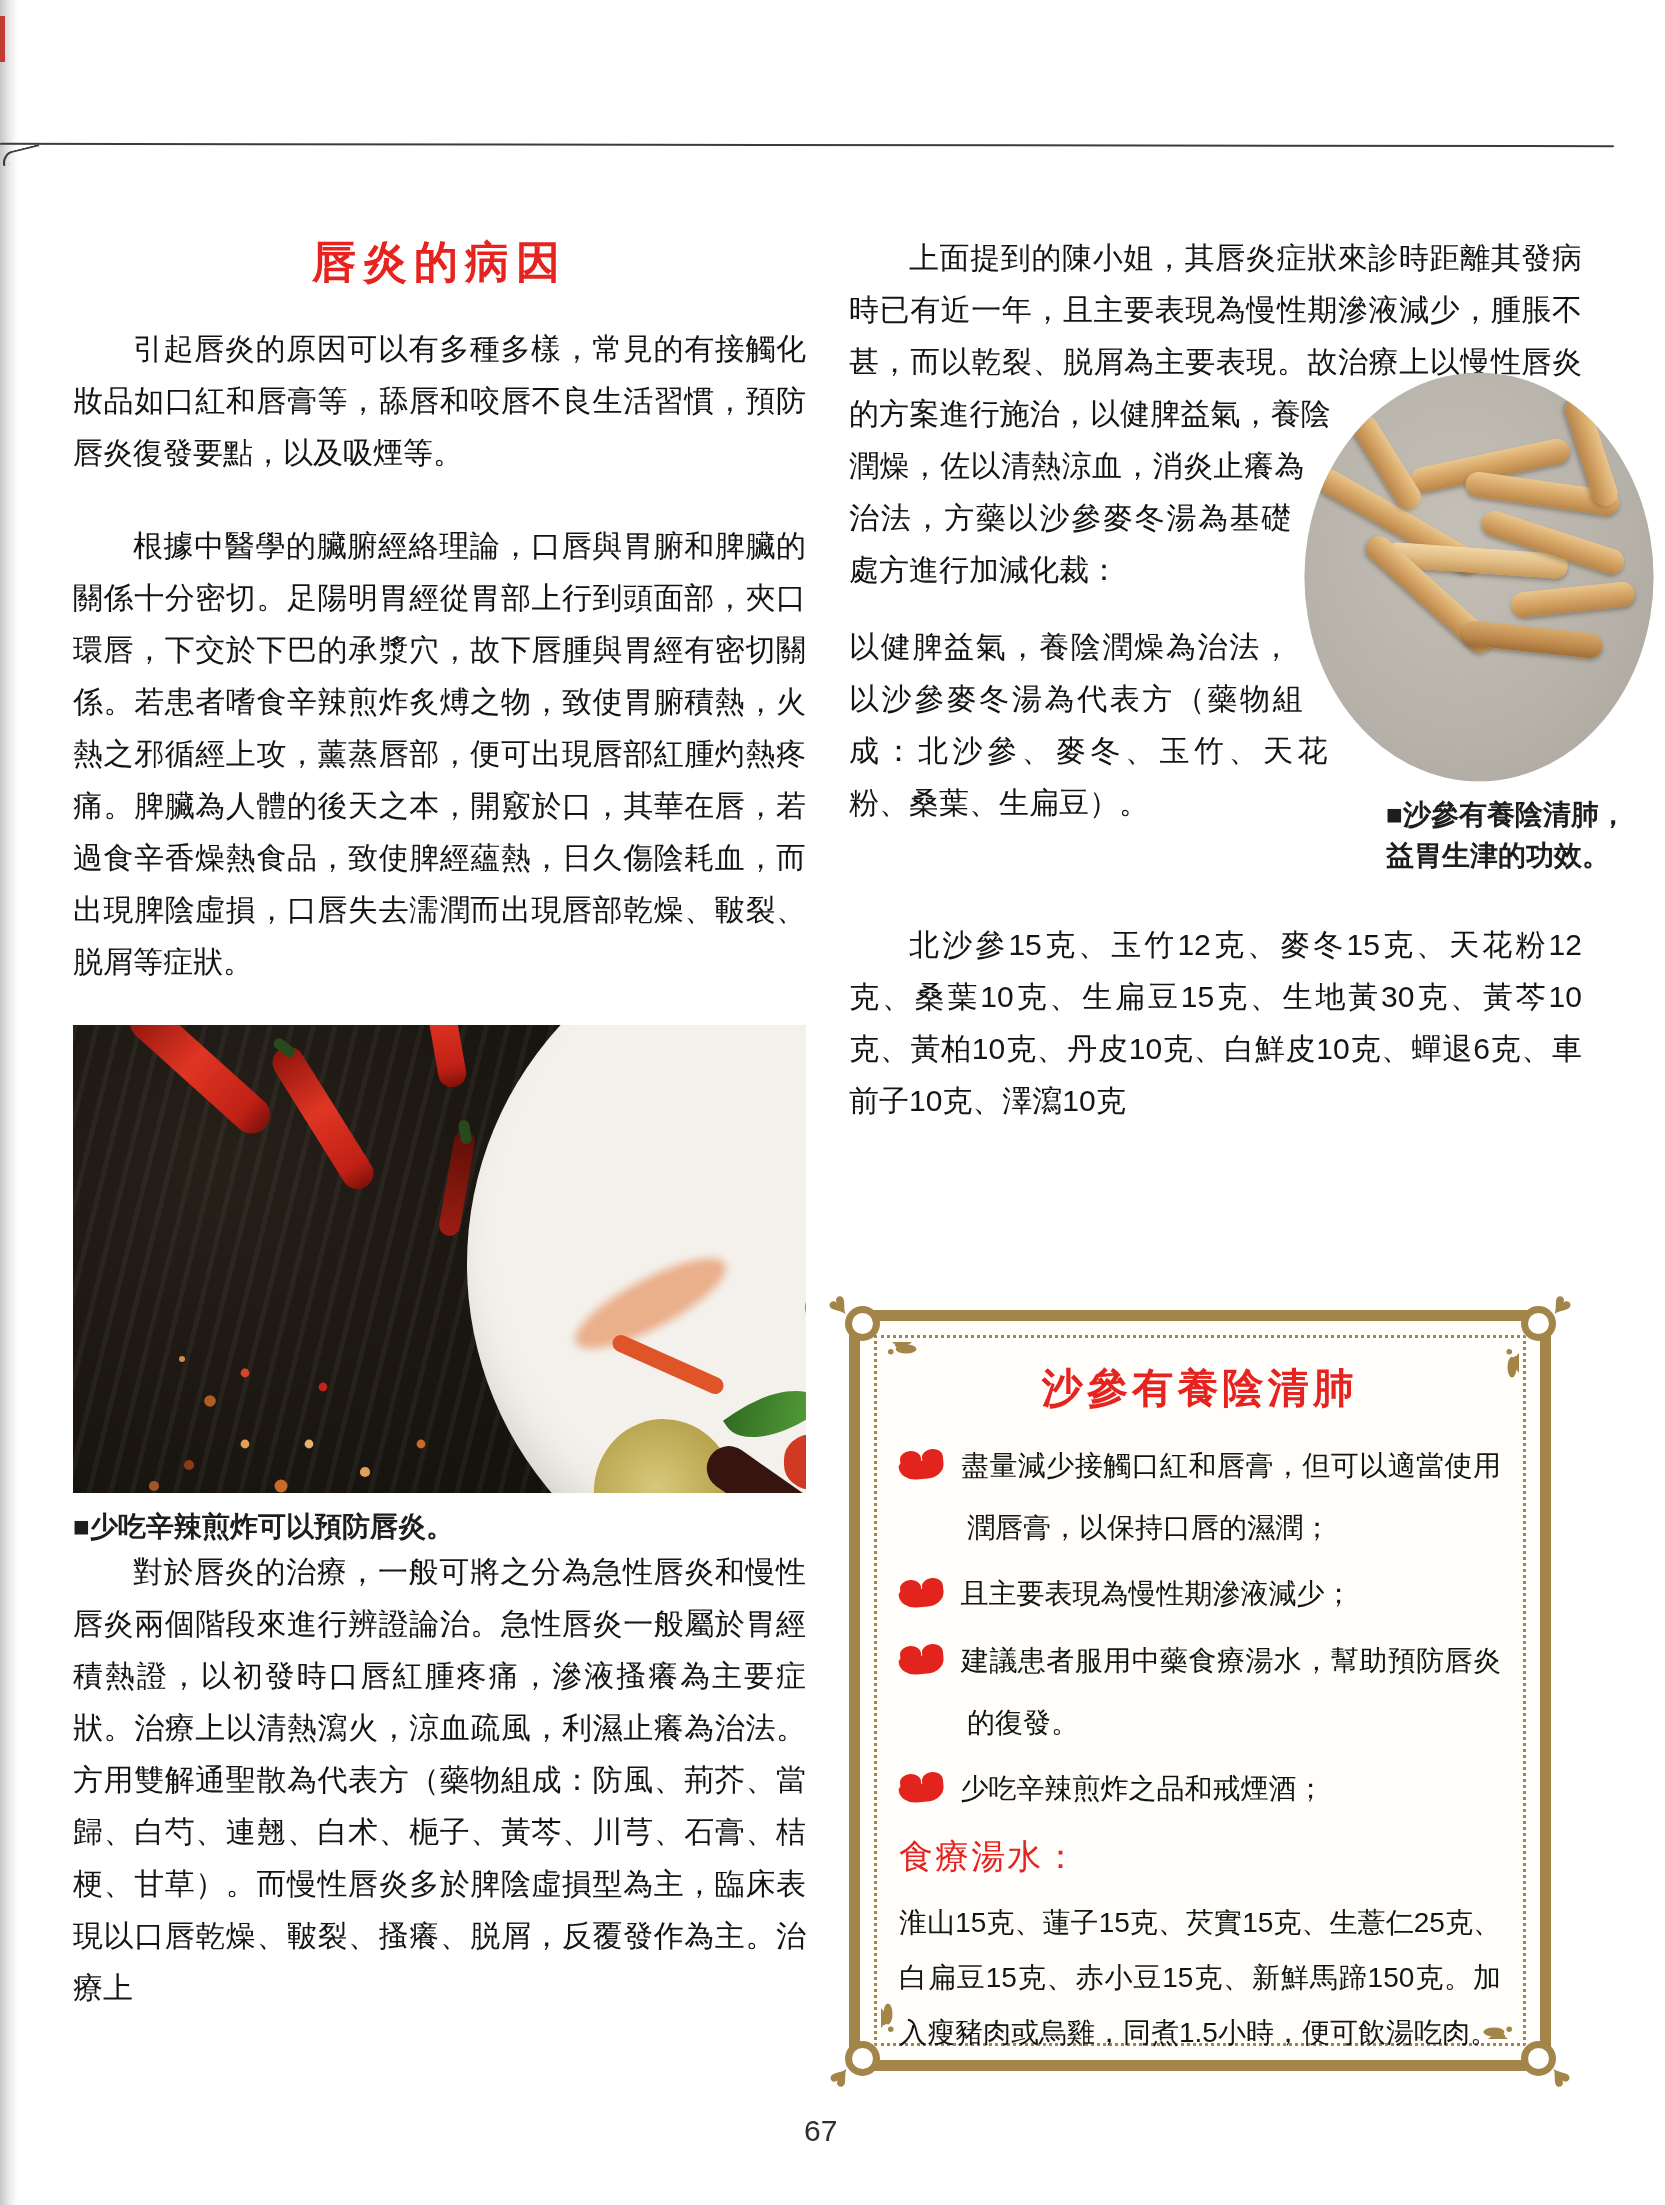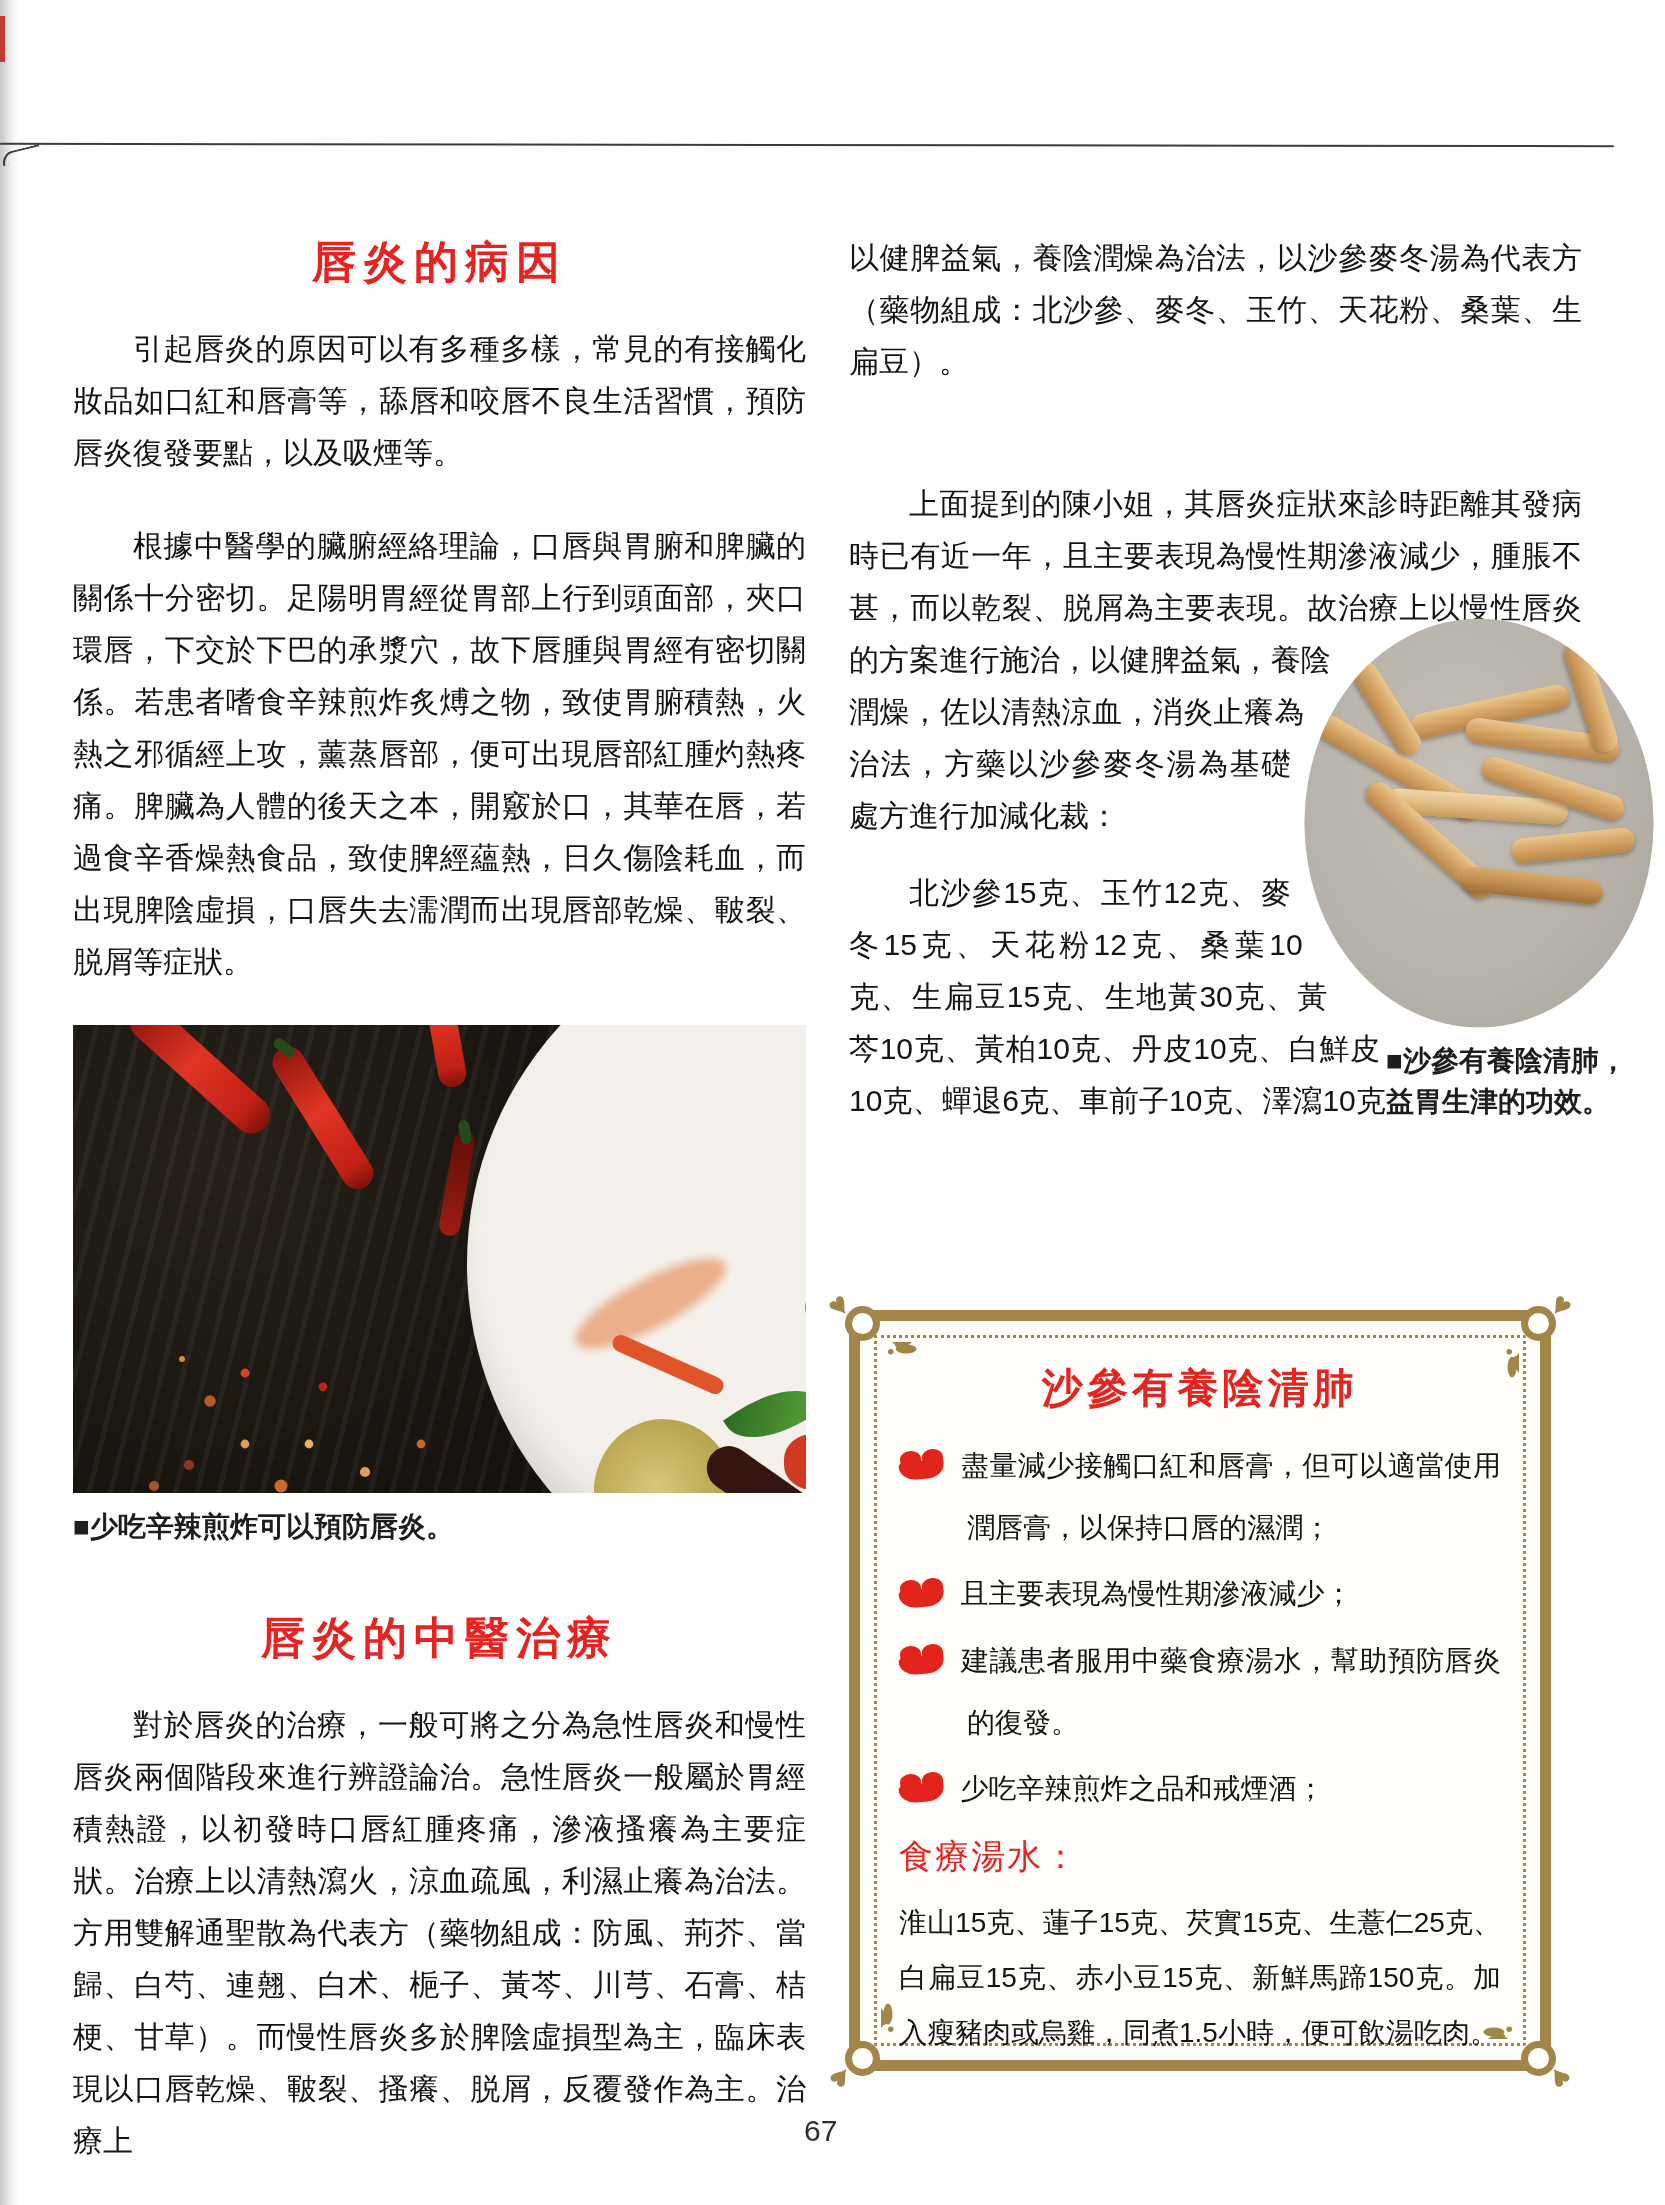--- a/index.html
+++ b/index.html
@@ -167,28 +167,25 @@
       <div class="garnish g-tomato-2"></div>
       <div class="garnish g-darkchili-1"></div>
 
       <div class="garnish g-basil-1"></div>
       <div class="garnish g-basil-2"></div>
 
     </div>
     <figcaption class="fig-caption">■少吃辛辣煎炸可以預防唇炎。</figcaption>
   </figure>
 
-  <h1 class="section-heading heading-2">唇炎的中醫治療</h1>
 
   <p class="body-text indent">對於唇炎的治療，一般可將之分為急性唇炎和慢性唇炎兩個階段來進行辨證論治。急性唇炎一般屬於胃經積熱證，以初發時口唇紅腫疼痛，滲液搔癢為主要症狀。治療上以清熱瀉火，涼血疏風，利濕止癢為治法。方用雙解通聖散為代表方（藥物組成：防風、荊芥、當歸、白芍、連翹、白术、梔子、黃芩、川芎、石膏、桔梗、甘草）。而慢性唇炎多於脾陰虛損型為主，臨床表現以口唇乾燥、皸裂、搔癢、脱屑，反覆發作為主。治療上</p>
 </div>
 
 <div class="col-right">
-
-  <p class="body-text" style="margin-bottom:90px;">以健脾益氣，養陰潤燥為治法，以沙參麥冬湯為代表方（藥物組成：北沙參、麥冬、玉竹、天花粉、桑葉、生扁豆）。</p>
 
   <p class="body-text indent" style="margin-bottom:25px;">
     <span>上面提到的陳小姐，其唇炎症狀來診時距離其發病時已有近一年，且主要表現為慢性期滲液減少，腫脹不甚，而以乾裂、脱屑為主要表現。</span><span class="shashen-figure">
         <span class="shashen-oval">
           <span class="stick st-1"></span>
           <span class="stick st-2"></span>
           <span class="stick st-3"></span>
           <span class="stick st-4"></span>
           <span class="stick st-5"></span>
           <span class="stick st-6"></span>
@@ -197,20 +194,22 @@
           <span class="stick st-9"></span>
           <span class="stick st-10"></span>
         </span>
         <span class="shashen-caption">
           <span class="caption-line">■沙參有養陰清肺，</span>
           <span class="caption-line">益胃生津的功效。</span>
         </span>
       </span><span>故治療上以慢性唇炎的方案進行施治，以健脾益氣，養陰潤燥，佐以清熱涼血，消炎止癢為治法，方藥以沙參麥冬湯為基礎處方進行加減化裁：</span>
   </p>
 
+  <p class="body-text" style="margin-bottom:90px;">以健脾益氣，養陰潤燥為治法，以沙參麥冬湯為代表方（藥物組成：北沙參、麥冬、玉竹、天花粉、桑葉、生扁豆）。</p>
+
   <p class="body-text indent" style="margin-bottom:25px;">北沙參15克、玉竹12克、麥冬15克、天花粉12克、桑葉10克、生扁豆15克、生地黃30克、黃芩10克、黃柏10克、丹皮10克、白鮮皮10克、蟬退6克、車前子10克、澤瀉10克</p>
 
 </div>
 
 <div class="prevention-box">
   <span class="corner-heart heart-tl">♥</span>
   <span class="corner-heart heart-tr">♥</span>
   <span class="corner-heart heart-bl">♥</span>
   <span class="corner-heart heart-br">♥</span>
   <div class="corner-curl curl-tl"></div>

